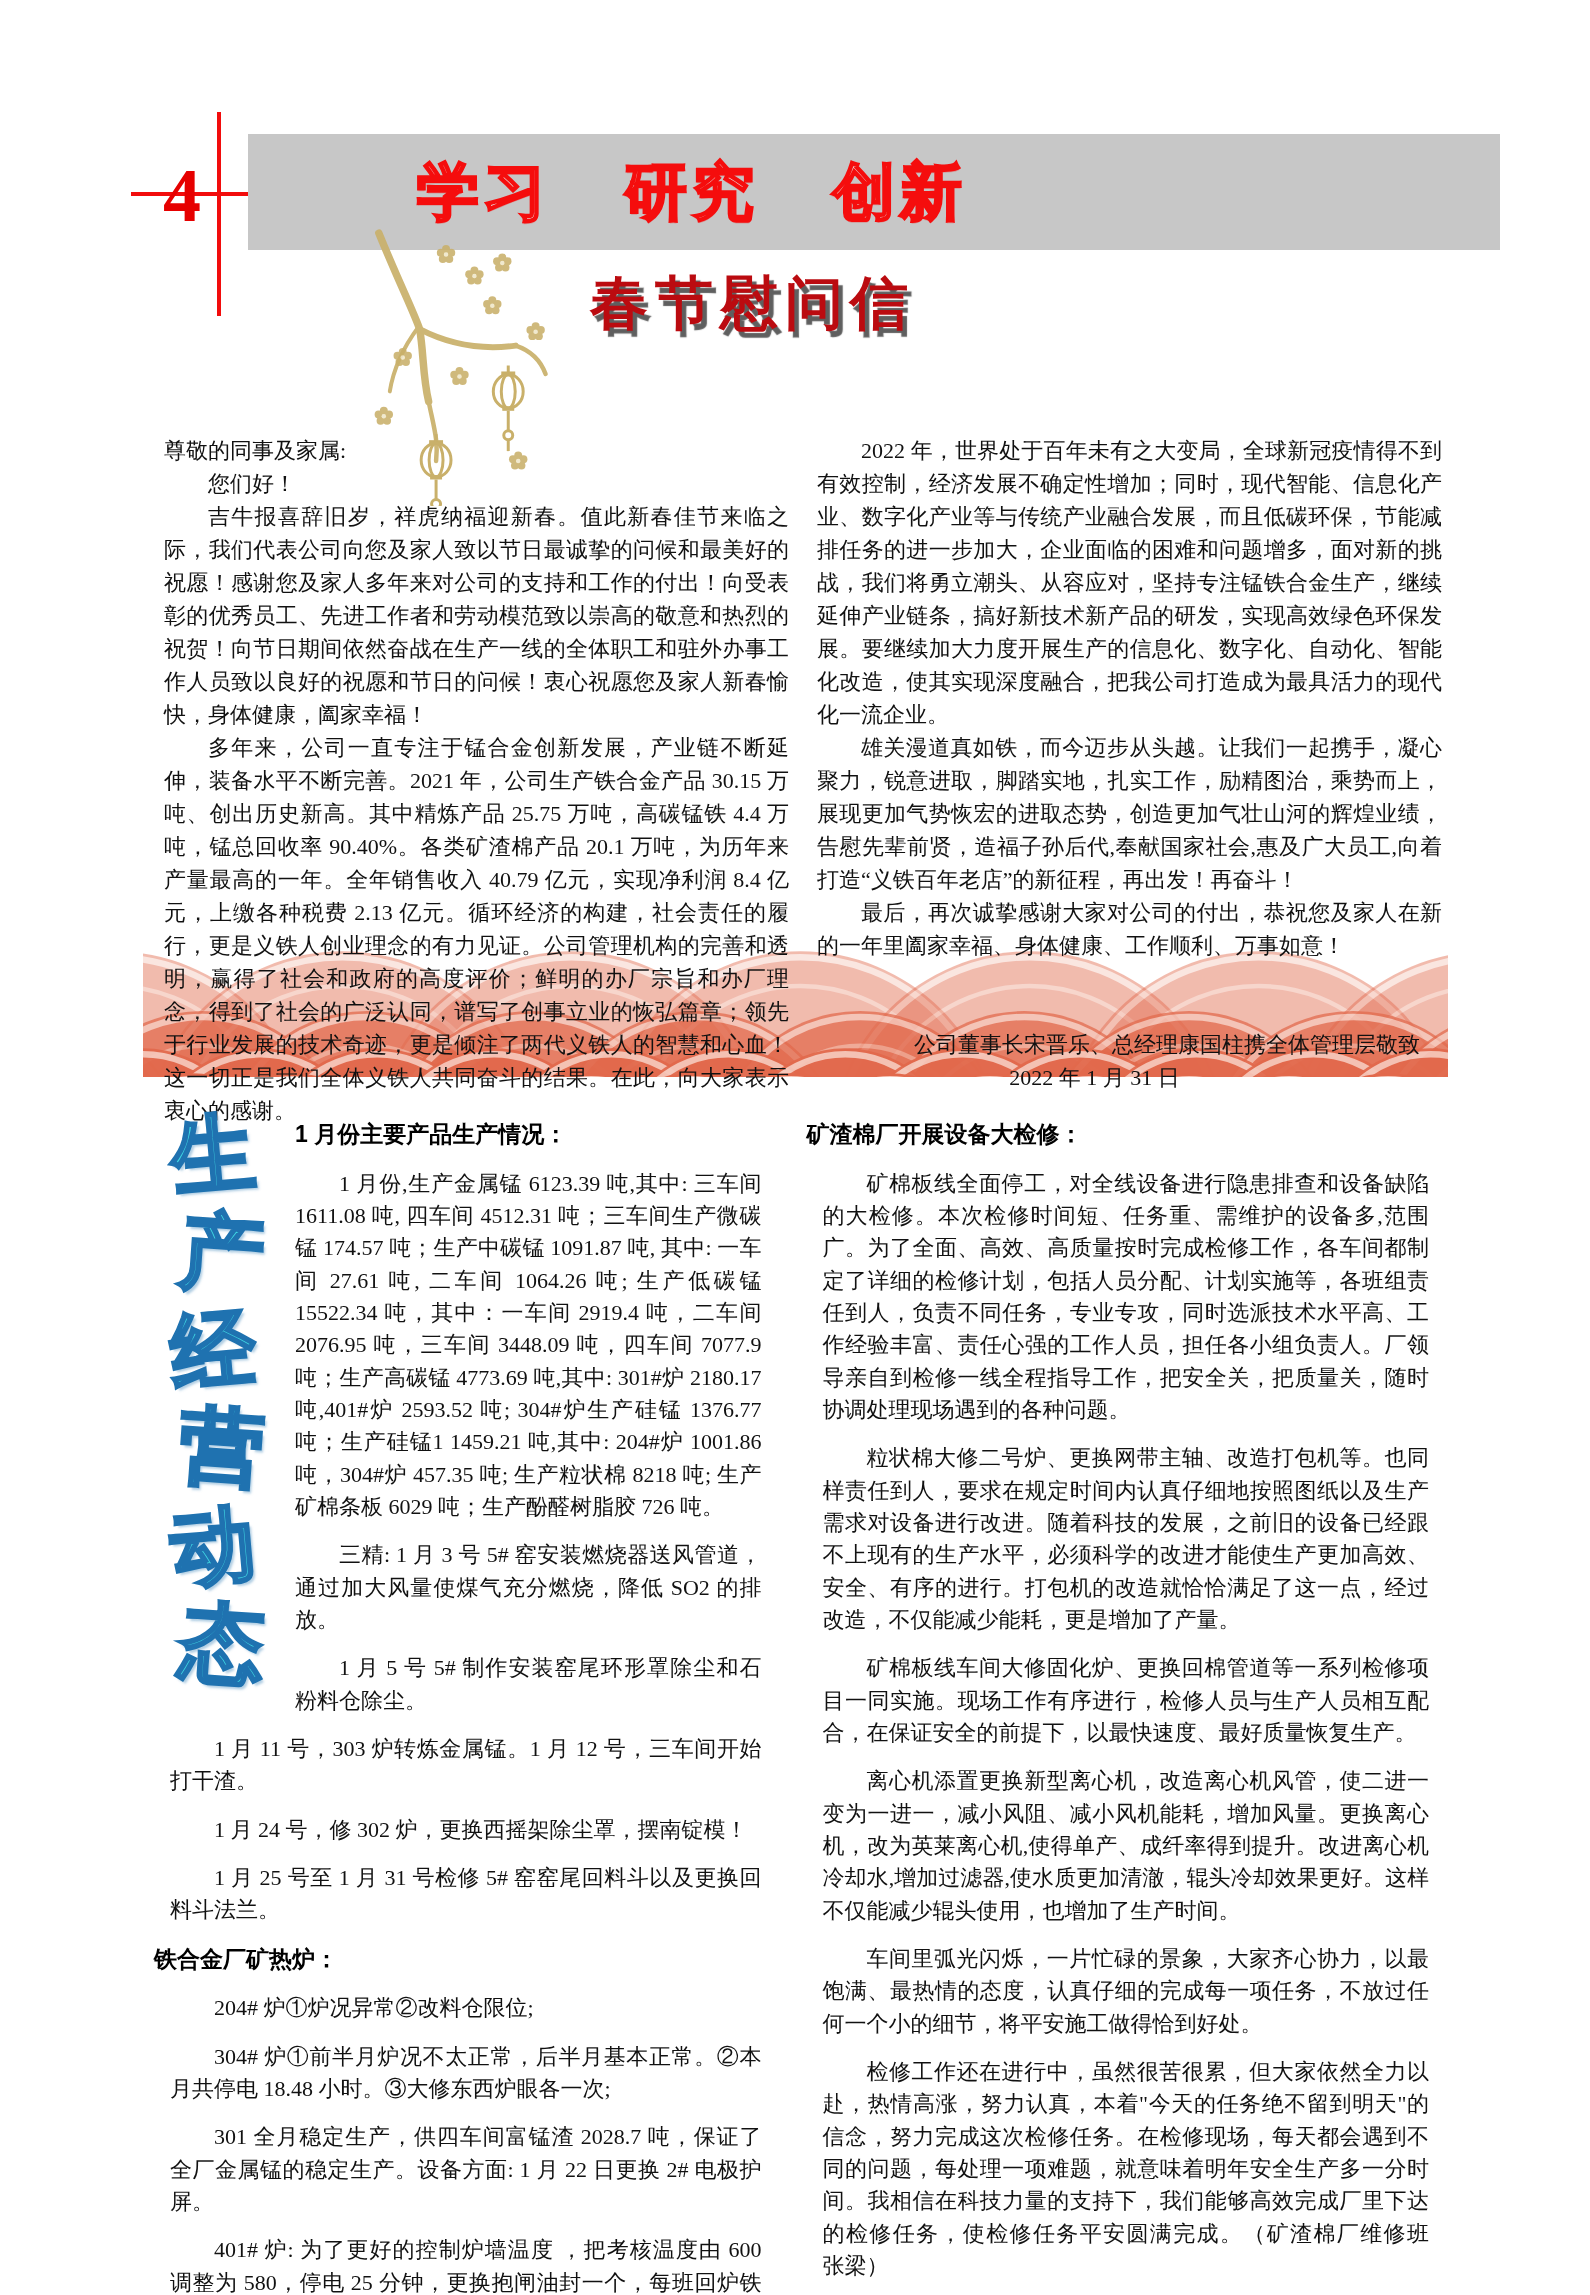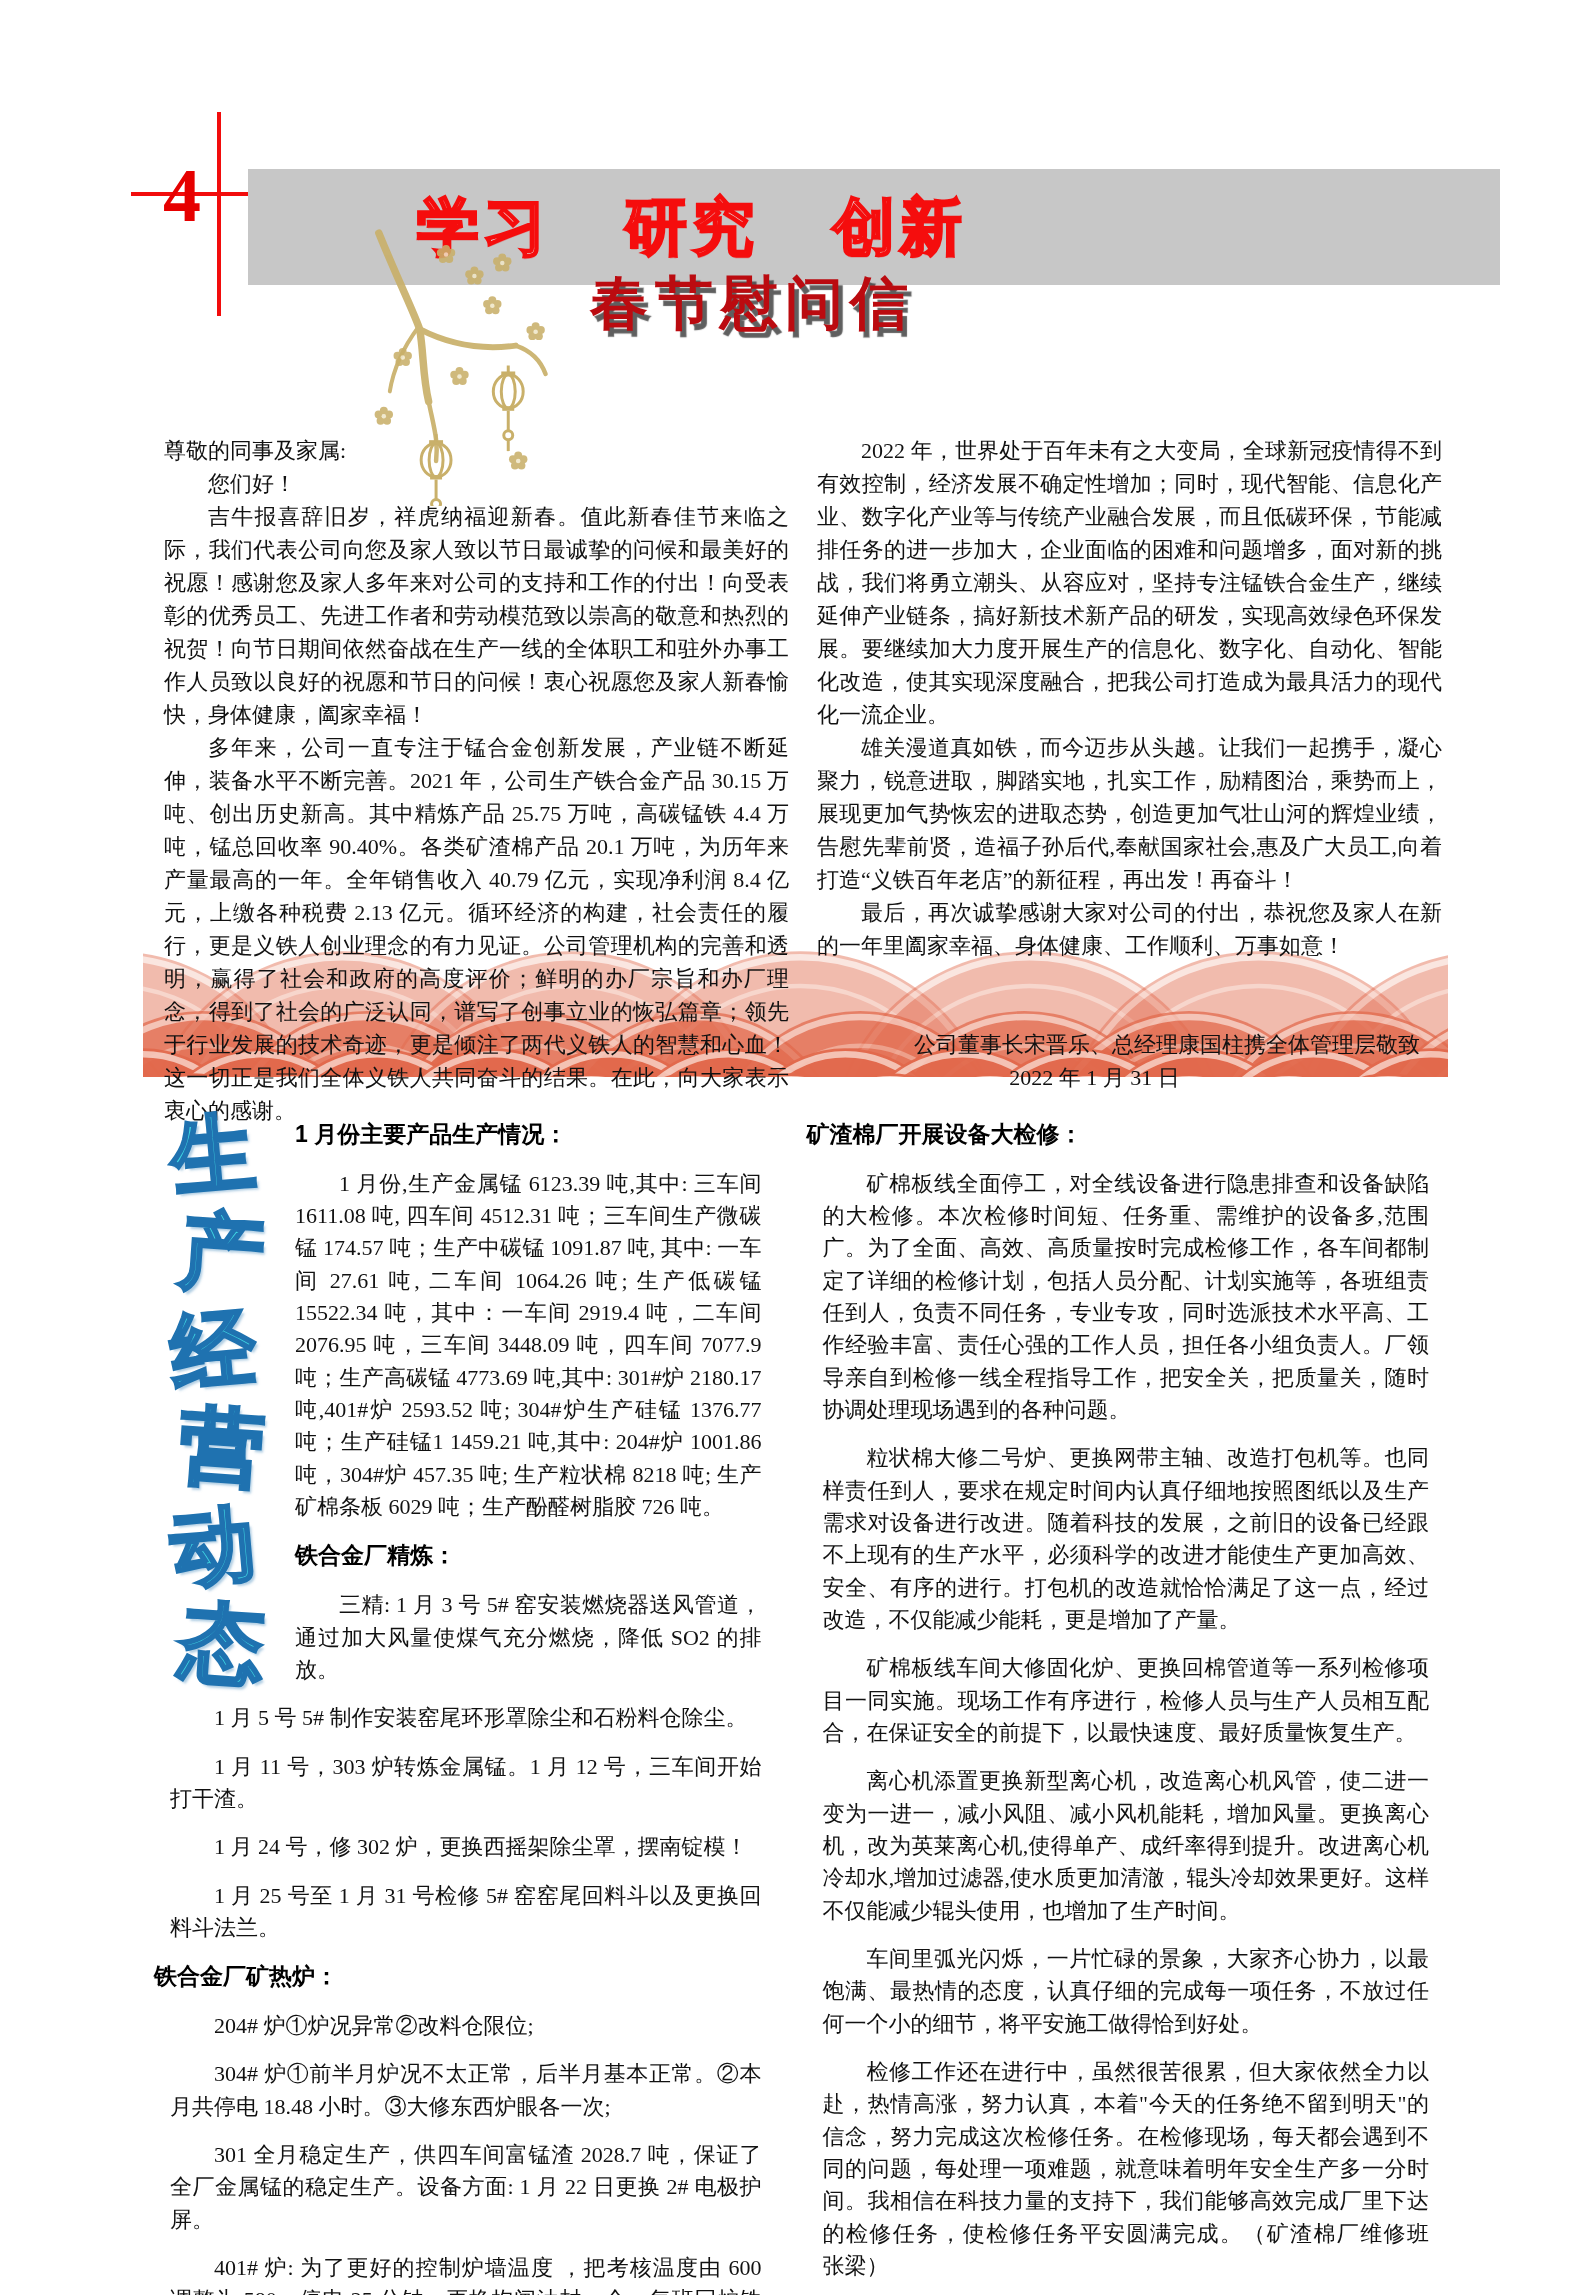--- a/index.html
+++ b/index.html
@@ -5,21 +5,21 @@
   html,body{margin:0;padding:0;}
   body{width:1590px;height:2295px;background:#ffffff;font-family:"Liberation Serif","DejaVu Serif",serif;}
   .page{position:relative;width:1590px;height:2295px;overflow:hidden;background:#ffffff;}
 
   
   .crop-v{position:absolute;left:217px;top:112px;width:3.5px;height:204px;background:#f20c0c;}
   .crop-h{position:absolute;left:131px;top:192px;width:189px;height:3.5px;background:#f20c0c;}
   .page-number{position:absolute;left:163px;top:152px;font-size:76px;font-weight:bold;color:#e60000;
                font-family:"Liberation Serif",serif;}
   .banner{position:absolute;left:248px;top:134px;width:1252px;height:116px;background:#c7c7c7;
-          display:flex;align-items:center;gap:74px;padding-left:169px;box-sizing:border-box;margin-top:35px;}
+          display:flex;align-items:center;gap:74px;padding-left:169px;box-sizing:border-box;}
   .banner .word{font-family:"Liberation Sans","DejaVu Sans",sans-serif;font-weight:900;font-size:62px;
           color:#e9e9e9;-webkit-text-stroke:2.5px #f50d0d;letter-spacing:5px;
           text-shadow:0 1.5px 0 rgba(245,13,13,.25);}
 
   
   .main-title{position:absolute;left:590px;top:265px;font-size:58px;font-weight:bold;color:#bb0b10;
           letter-spacing:7px;font-family:"DejaVu Serif","Liberation Serif",serif;
           text-shadow:4.5px 5.5px 1px rgba(55,55,55,.8);z-index:3;white-space:nowrap;}
   .plum{position:absolute;left:344px;top:227px;z-index:2;}
 
@@ -370,21 +370,20 @@
       <div class="vtitle">
         <span class="vchar">生</span>
         <span class="vchar">产</span>
         <span class="vchar">经</span>
         <span class="vchar">营</span>
         <span class="vchar">动</span>
         <span class="vchar">态</span>
       </div>
       <h3 class="first">1 月份主要产品生产情况：</h3>
       <p>1 月份,生产金属锰 6123.39 吨,其中: 三车间 1611.08 吨, 四车间 4512.31 吨；三车间生产微碳锰 174.57 吨；生产中碳锰 1091.87 吨, 其中: 一车间 27.61 吨, 二车间 1064.26 吨; 生产低碳锰 15522.34 吨，其中：一车间 2919.4 吨，二车间 2076.95 吨，三车间 3448.09 吨，四车间 7077.9 吨；生产高碳锰 4773.69 吨,其中: 301#炉 2180.17 吨,401#炉 2593.52 吨; 304#炉生产硅锰 1376.77 吨；生产硅锰1 1459.21 吨,其中: 204#炉 1001.86 吨，304#炉 457.35 吨; 生产粒状棉 8218 吨; 生产矿棉条板 6029 吨；生产酚醛树脂胶 726 吨。</p>
-      <h3>铁合金厂精炼：</h3>
       <p>三精: 1 月 3 号 5# 窑安装燃烧器送风管道，通过加大风量使煤气充分燃烧，降低 SO2 的排放。</p>
       <p>1 月 5 号 5# 制作安装窑尾环形罩除尘和石粉料仓除尘。</p>
       <p>1 月 11 号，303 炉转炼金属锰。1 月 12 号，三车间开始打干渣。</p>
       <p>1 月 24 号，修 302 炉，更换西摇架除尘罩，摆南锭模！</p>
       <p>1 月 25 号至 1 月 31 号检修 5# 窑窑尾回料斗以及更换回料斗法兰。</p>
       <h3>铁合金厂矿热炉：</h3>
       <p>204# 炉①炉况异常②改料仓限位;</p>
       <p>304# 炉①前半月炉况不太正常，后半月基本正常。②本月共停电 18.48 小时。③大修东西炉眼各一次;</p>
       <p>301 全月稳定生产，供四车间富锰渣 2028.7 吨，保证了全厂金属锰的稳定生产。设备方面: 1 月 22 日更换 2# 电极护屏。</p>
       <p>401# 炉: 为了更好的控制炉墙温度 ，把考核温度由 600 调整为 580，停电 25 分钟，更换抱闸油封一个，每班回炉铁面子由 8 袋调整为 10 袋，新砌一个碳砖铁包，还未使用。</p>

